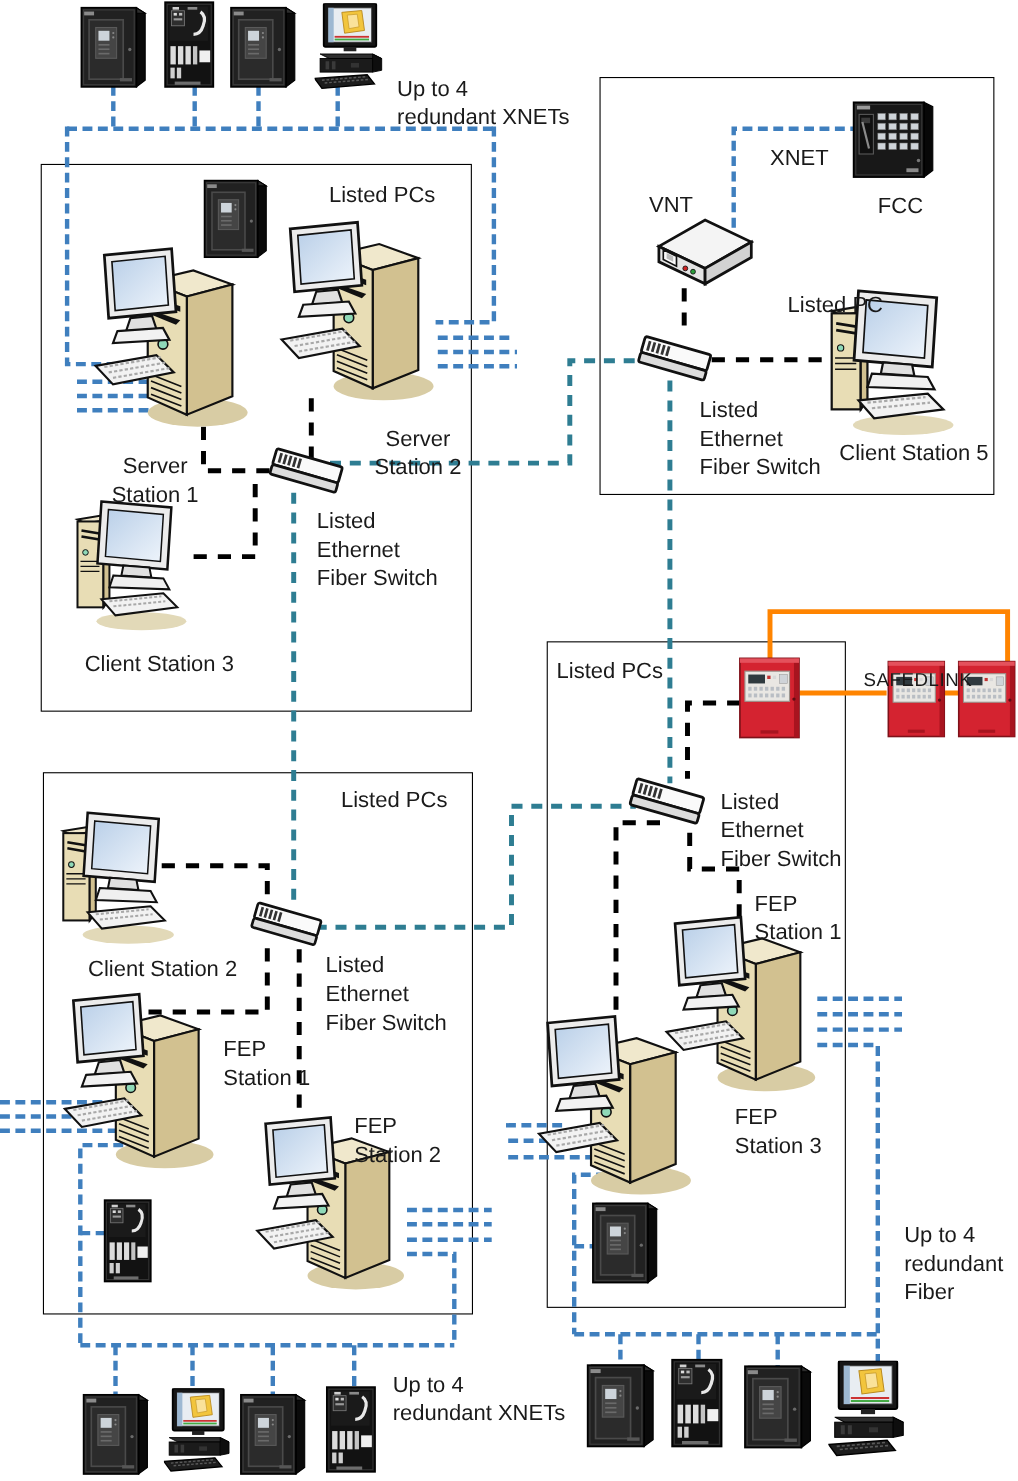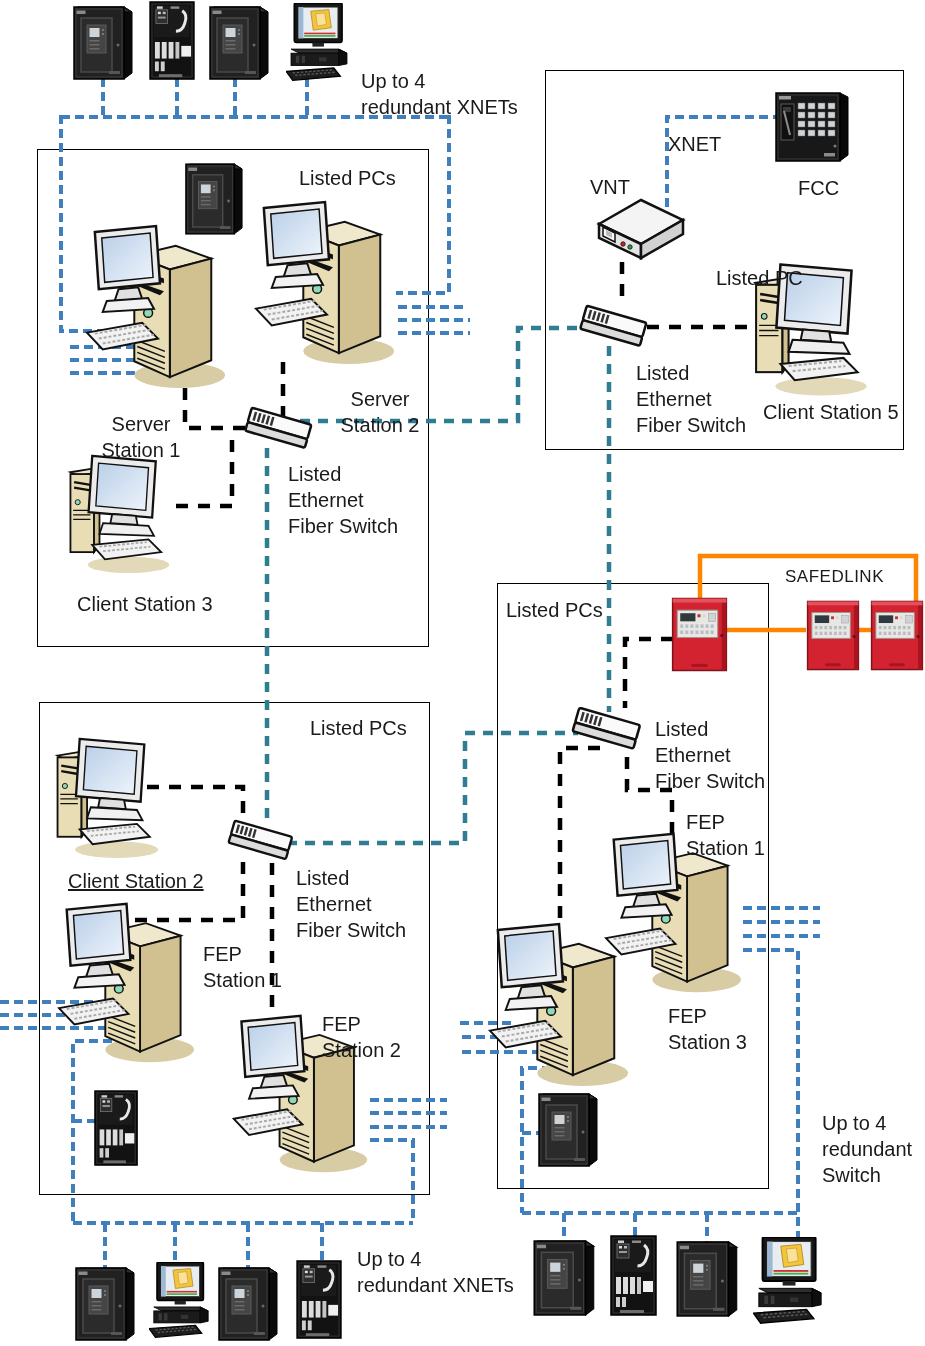--- a/index.html
+++ b/index.html
@@ -9,21 +9,21 @@
   }
   .gbox{position:absolute;border:1.5px solid #000;background:transparent;}
   svg.overlay{position:absolute;left:0;top:0;width:925px;height:1346px;}
   .ln{fill:none;stroke-linecap:butt;}
   .ln-xnet{stroke:var(--xnet,#3f7fbe);stroke-width:4;stroke-dasharray:9 5;}
   .ln-teal{stroke:var(--teal,#2e7d92);stroke-width:4.5;stroke-dasharray:10 8;}
   .ln-black{stroke:var(--lblack,#000);stroke-width:4.5;stroke-dasharray:12 10;}
   .ln-orange{stroke:var(--orange,#ff8400);stroke-width:4.5;}
   .lbl{position:absolute;font-size:20px;line-height:1.3;white-space:nowrap;}
   .lbl.center{text-align:center;margin-top:24px;}
-  .lbl.big{font-size:17px;letter-spacing:.5px;}
+  .lbl.big{font-size:17px;letter-spacing:.5px;margin-top:42px;}
 </style>
 </head>
 <body>
 
 <div id="canvas">
 
   <div class="gbox" style="left:37px;top:149px;width:390px;height:496px;"></div>
   <div class="gbox" style="left:545px;top:70px;width:357px;height:378px;"></div>
   <div class="gbox" style="left:39px;top:702px;width:389px;height:491px;"></div>
   <div class="gbox" style="left:497px;top:583px;width:270px;height:604px;"></div>
@@ -326,21 +326,21 @@
   <div class="lbl" style="left:506px;top:597px;">Listed PCs</div>
   <div class="lbl" style="left:310px;top:715px;">Listed PCs</div>
 
   <div class="lbl center" style="left:91px;top:387px;width:100px;">
     <span>Server</span><br><span>Station 1</span>
   </div>
   <div class="lbl center" style="left:330px;top:362px;width:100px;">
     <span>Server</span><br><span>Station 2</span>
   </div>
   <div class="lbl" style="left:77px;top:591px;">Client Station 3</div>
-  <div class="lbl" style="left:68px;top:868px;text-decoration:underline;">Client Station 2</div>
+  <div class="lbl" style="left:80px;top:868px;">Client Station 2</div>
   <div class="lbl" style="left:763px;top:399px;">Client Station 5</div>
 
   <div class="lbl" style="left:203px;top:941px;">
     <span>FEP</span><br><span>Station 1</span>
   </div>
   <div class="lbl" style="left:322px;top:1011px;">
     <span>FEP</span><br><span>Station 2</span>
   </div>
   <div class="lbl" style="left:668px;top:1003px;">
     <span>FEP</span><br><span>Station 3</span>
@@ -356,27 +356,27 @@
     <span>Listed</span><br><span>Ethernet</span><br><span>Fiber Switch</span>
   </div>
   <div class="lbl" style="left:296px;top:865px;">
     <span>Listed</span><br><span>Ethernet</span><br><span>Fiber Switch</span>
   </div>
   <div class="lbl" style="left:655px;top:716px;">
     <span>Listed</span><br><span>Ethernet</span><br><span>Fiber Switch</span>
   </div>
 
   <div class="lbl" style="left:590px;top:174px;">VNT</div>
-  <div class="lbl" style="left:668px;top:131px;">XNET</div>
+  <div class="lbl" style="left:700px;top:131px;">XNET</div>
   <div class="lbl" style="left:798px;top:175px;">FCC</div>
   <div class="lbl big" style="left:785px;top:566px;">SAFEDLINK</div>
 
   <div class="lbl" style="left:361px;top:68px;">
     <span>Up to 4</span><br><span>redundant XNETs</span>
   </div>
   <div class="lbl" style="left:357px;top:1246px;">
     <span>Up to 4</span><br><span>redundant XNETs</span>
   </div>
   <div class="lbl" style="left:822px;top:1110px;">
-    <span>Up to 4</span><br><span>redundant</span><br><span>Switch</span>
+    <span>Up to 4</span><br><span>redundant</span><br><span>Fiber</span>
   </div>
 
 </div>
 
 </body></html>

